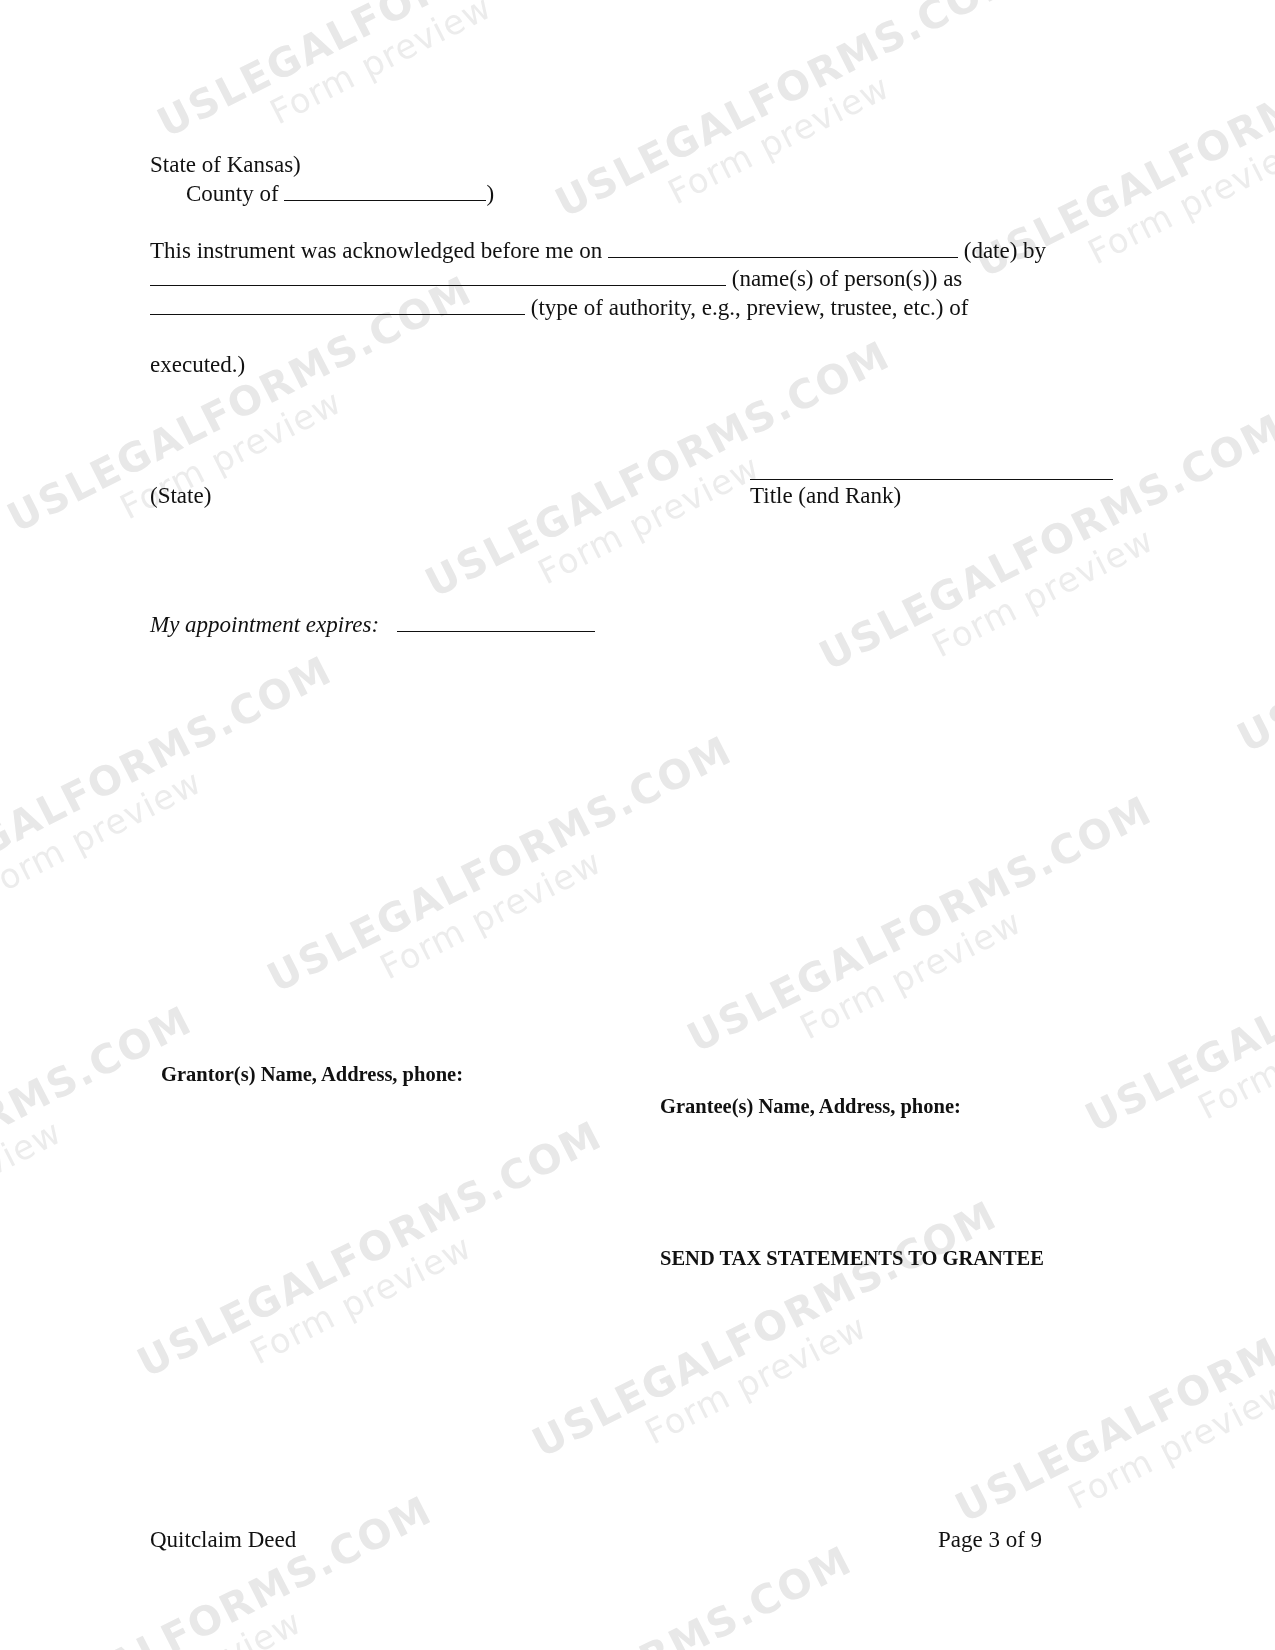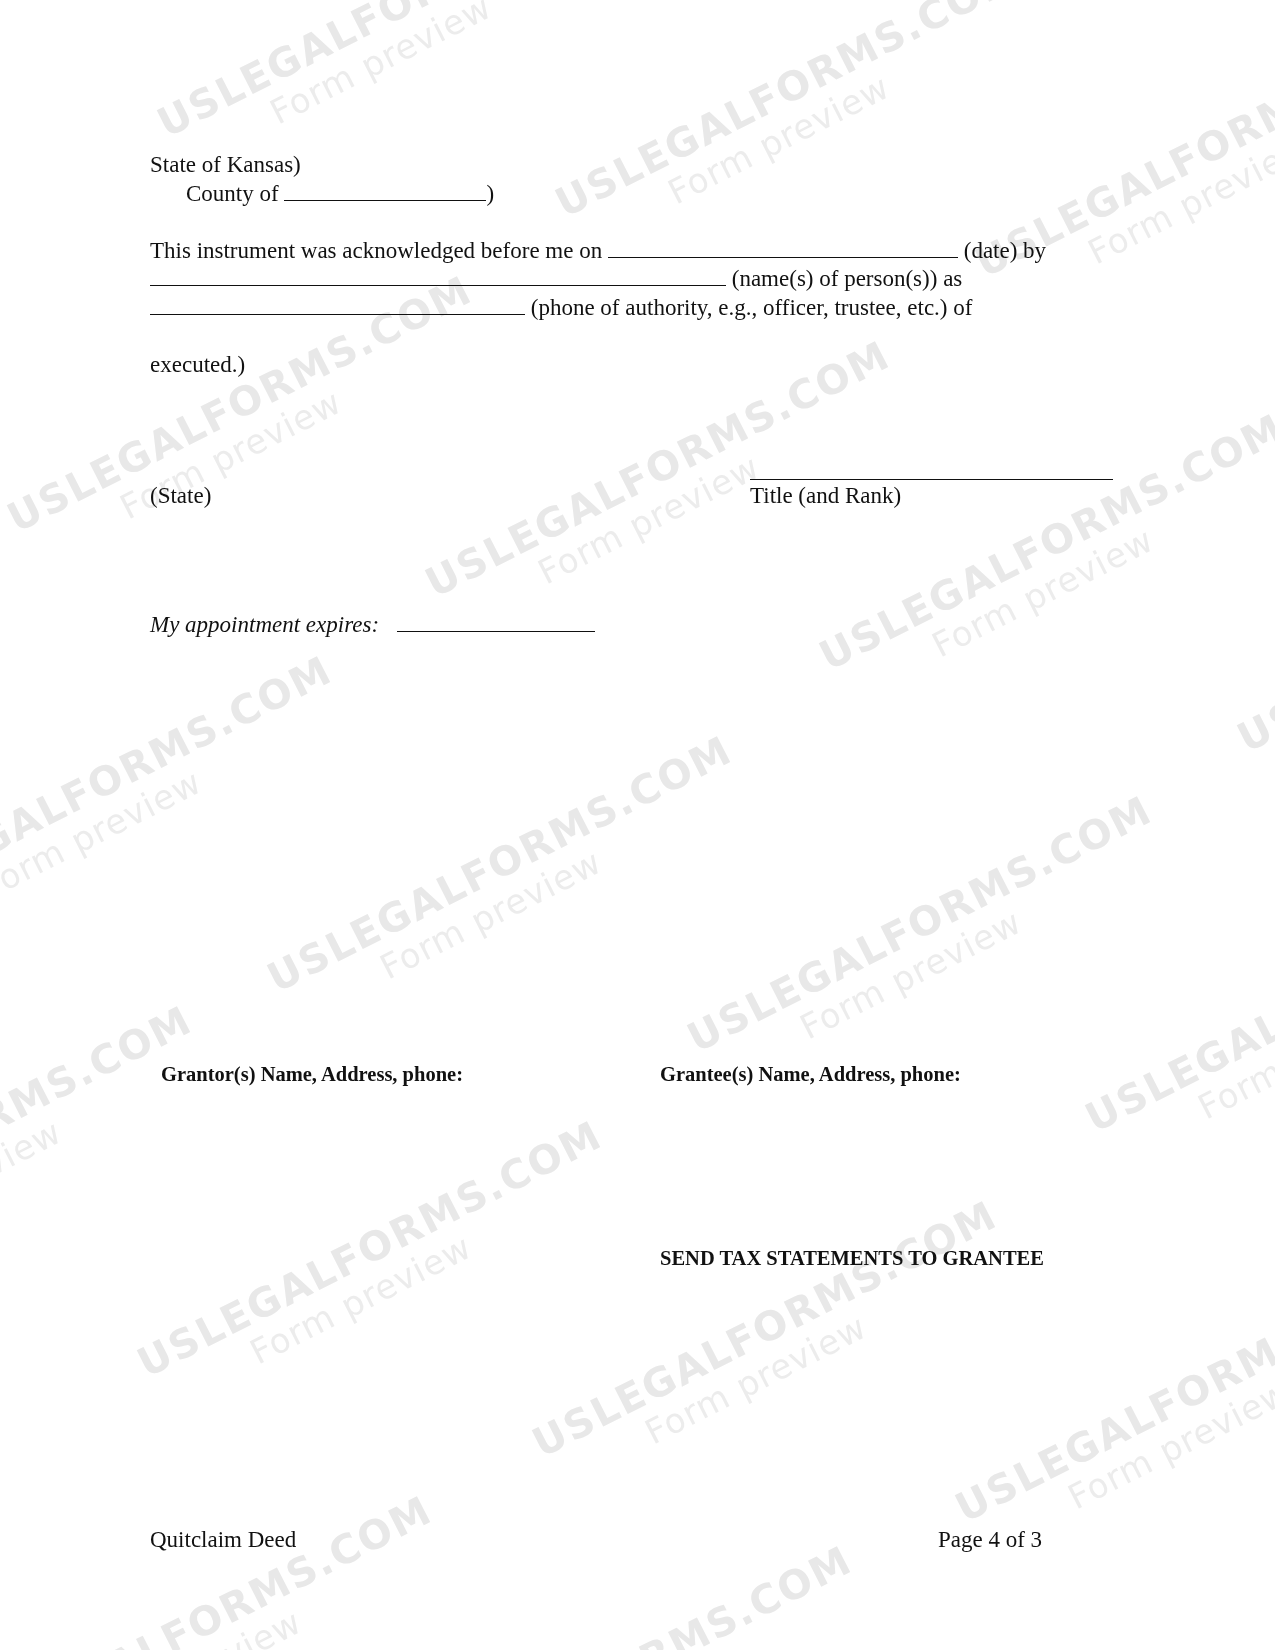--- a/index.html
+++ b/index.html
@@ -105,21 +105,21 @@
       <span class="blank" style="width:576px;"></span>
       <span>(name(s) of person(s)) as</span>
     </div>
     <div class="line" style="left:150px; top:237px;">
       <span>This instrument was acknowledged before me on</span>
       <span class="blank" style="width:350px;"></span>
       <span>(date) by</span>
     </div>
     <div class="line" style="left:150px; top:294px;">
       <span class="blank" style="width:375px;"></span>
-      <span>(phone of authority, e.g., officer, trustee, etc.) of</span>
+      <span>(type of authority, e.g., preview, trustee, etc.) of</span>
     </div>
     <div class="line" style="left:150px; top:351px;">
       <span>executed.)</span>
     </div>
 
     <div class="sigline" style="left:750px; top:479px; width:363px;"></div>
     <div class="line" style="left:150px; top:482px;">
       <span>(State)</span>
     </div>
     <div class="line" style="left:750px; top:482px;">
@@ -127,29 +127,29 @@
     </div>
 
     <div class="line" style="left:150px; top:611px;font-style:italic;">
       <span>My appointment expires:</span>
       <span class="blank" style="width:198px; margin-left:12px;"></span>
     </div>
 
     <div class="line small-bold" style="left:161px; top:1060px;">
       <span>Grantor(s) Name, Address, phone:</span>
     </div>
-    <div class="line small-bold" style="left:660px; top:1060px;">
+    <div class="line small-bold" style="left:660px; top:1092px;">
       <span>Grantee(s) Name, Address, phone:</span>
     </div>
 
     <div class="line small-bold" style="left:660px; top:1244px;">
       <span>SEND TAX STATEMENTS TO GRANTEE</span>
     </div>
 
     <div class="line" style="left:150px; top:1526px;">
       <span>Quitclaim Deed</span>
     </div>
     <div class="line" style="left:938px; top:1526px;">
-      <span>Page 4 of 3</span>
+      <span>Page 3 of 9</span>
     </div>
 
   </div>
 </div>
 
 </body></html>

